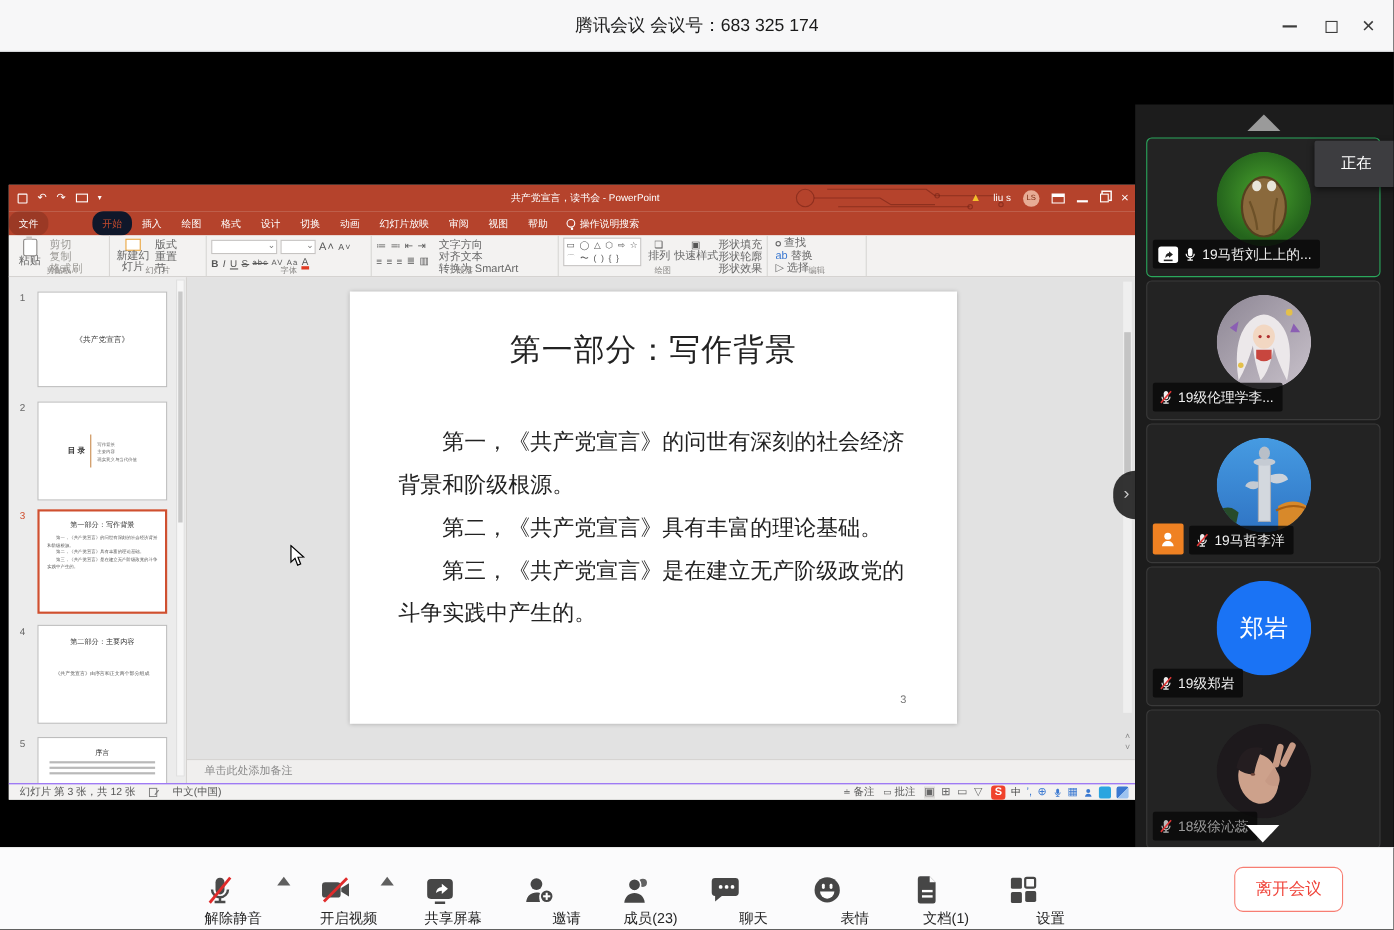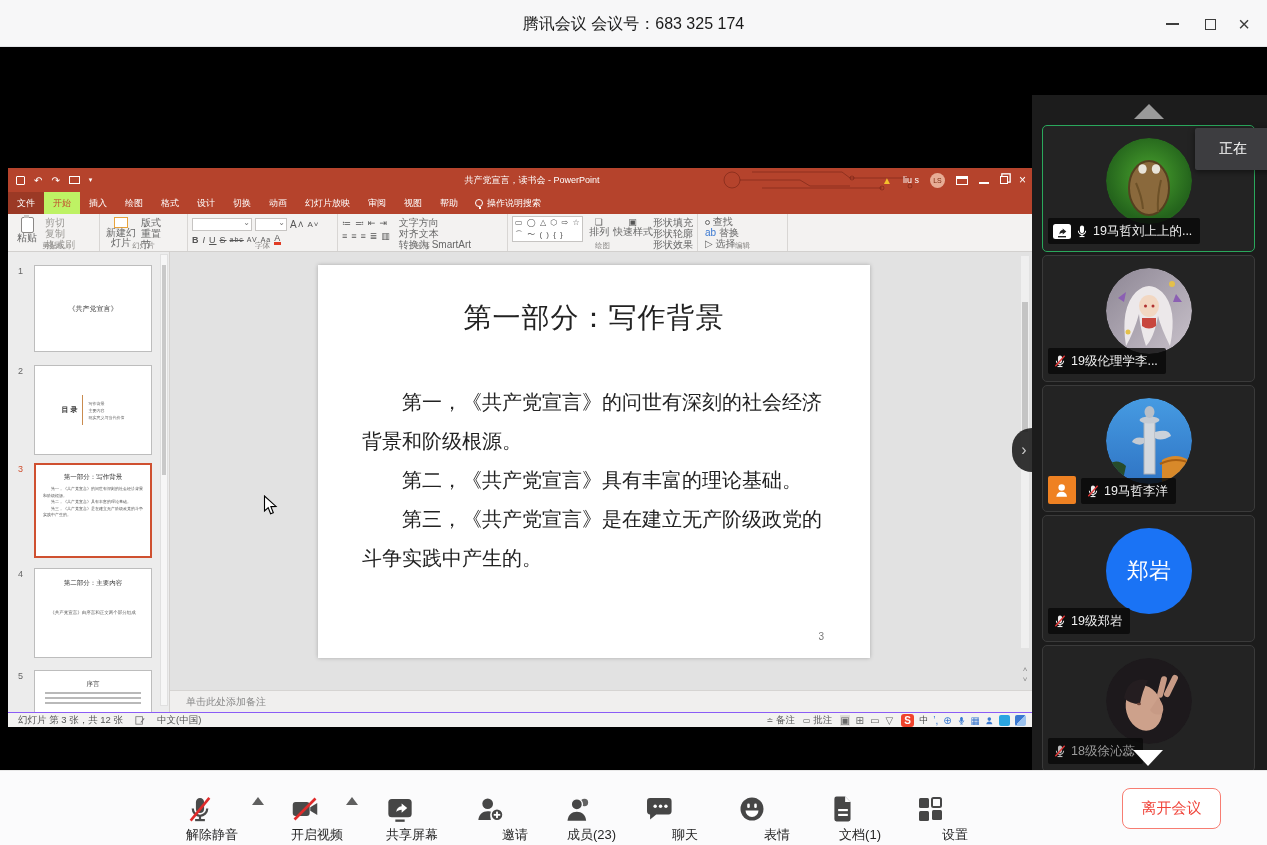--- a/index.html
+++ b/index.html
@@ -35,23 +35,23 @@
   .ppt-tr { position:absolute; right:6px; top:0; height:24px; display:flex; align-items:center; gap:11px; }
   .ppt-warn { color:#f4c02c; font-size:10px; }
   .ppt-user { color:#fff; font-size:9px; }
   .ppt-avatar { width:15px; height:15px; border-radius:50%; background:#e7ac95; color:#7c2b12; font-size:7px; display:flex; align-items:center; justify-content:center; }
   .ppt-ribbonbtn { width:12px; height:9px; border:1px solid #fff; border-top:3px solid #fff; }
   .ppt-min { width:10px; height:2px; background:#fff; margin-top:6px; }
   .ppt-rest { width:8px; height:8px; border:1.3px solid #fff; box-shadow:2px -2px 0 -0.5px var(--accent-red,#b5432c), 2px -2px 0 0.8px #fff; }
   .ppt-x { color:#fff; font-size:12px; }
 
   .ppt-tabs { position:absolute; left:0; top:24px; width:100%; height:22px; background:var(--accent-red,#b5432c); display:flex; align-items:flex-end; color:#fff; }
-  .ptab { height:22px; line-height:22px; padding:0 9px; font-size:9px; cursor:default; }
+  .ptab { height:22px; line-height:22px; padding:0 9px; font-size:9px; cursor:default;border-radius:10px; }
   .ptab.file { background:rgba(0,0,0,.14); }
-  .ptab.sel { background:#bef264; color:#c24a2e; }
+  .ptab.sel { background:#0f172a; color:#c24a2e;margin-left:40px; }
   .ptab-search { display:flex; align-items:center; gap:4px; margin-left:8px; height:22px; font-size:9px; }
   .bulb { width:8px; height:8px; border:1px solid #fff; border-radius:50%; position:relative; }
   .bulb:after { content:""; position:absolute; left:2.5px; top:7px; width:2px; height:2px; background:#fff; }
   .ppt-share { position:absolute; right:8px; top:24px; height:22px; display:flex; align-items:center; gap:4px; color:#fff; font-size:9px; }
 
   .ribbon { position:absolute; left:0; top:46px; width:100%; height:38px; background:#f3f2f1; border-bottom:1px solid #d2d0ce; display:flex; color:#555; }
   .grp { position:relative; height:100%; border-right:1px solid #d8d6d4; padding:2px 4px 9px 4px; }
   .grp-label { position:absolute; bottom:0; left:0; right:0; text-align:center; font-size:7.5px; color:#8a8886; }
   .gi { font-size:10px; color:#666; line-height:10px; white-space:nowrap; }
   .bigbtn { display:flex; flex-direction:column; align-items:center; width:30px; margin-top:1px; }

